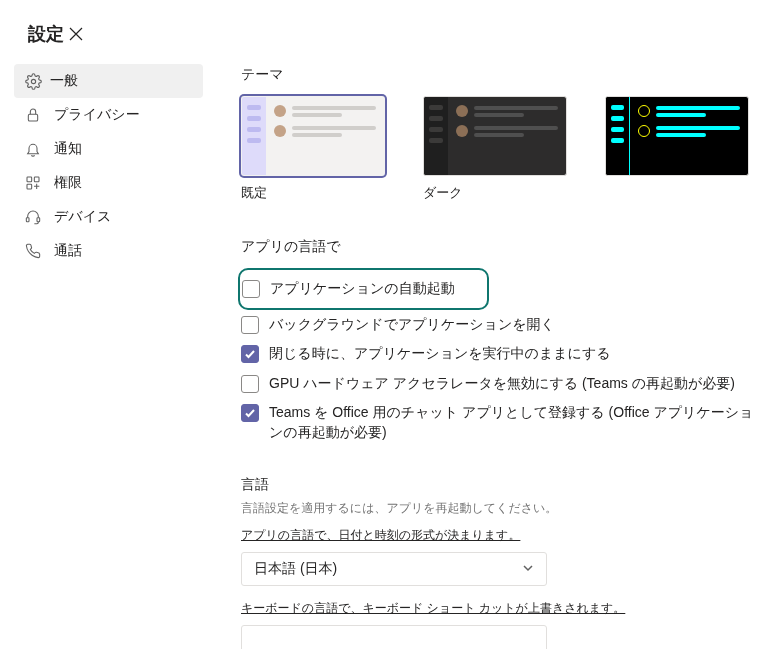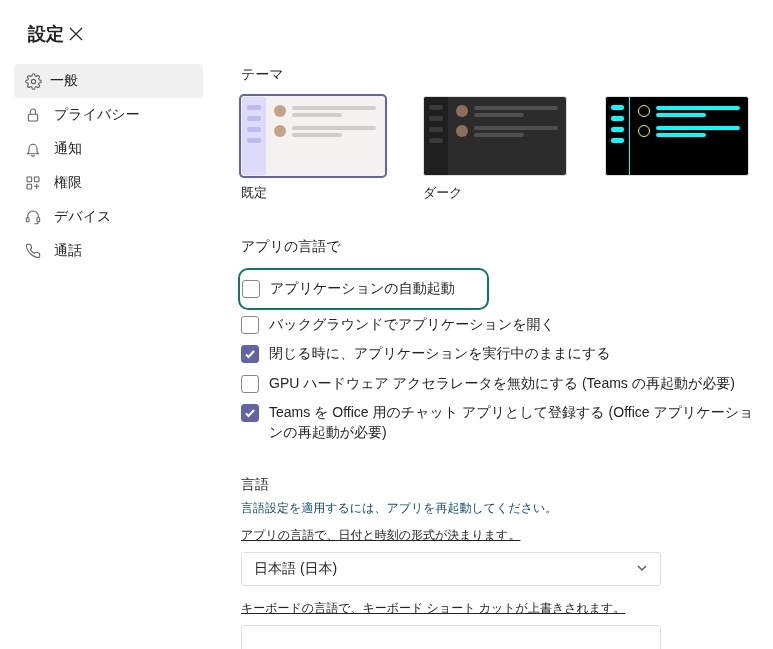--- a/index.html
+++ b/index.html
@@ -118,33 +118,33 @@
   .check-label { font-size: 14px; line-height: 1.4; padding-right: 10px;}
   .highlight {
     display: inline-flex;
     border: 2px solid #0f766e;
     padding: 4px 22px 4px 2px;
     border-radius: 10px;
     margin-left: -3px;
   }
   .hint {
     font-size: 12px;
-    color: #0c4a6e;
+    color: #737373;
     margin: 6px 0 10px;
   }
   .label {
     font-size: 12px;
     margin: 10px 0 8px;
     text-decoration: underline;
   }
   .dropdown {
     display: flex;
     justify-content: space-between;
     align-items: center;
-    width: 420px;
+    width: 306px;
     height: 34px;
     border: 1px solid #e1dfdd;
     border-radius: 3px;
     padding: 0 12px;
     cursor: pointer;
     font-size: 14px;
     color: #252424;
     margin-bottom: 14px;
     background:#fff;
   }

